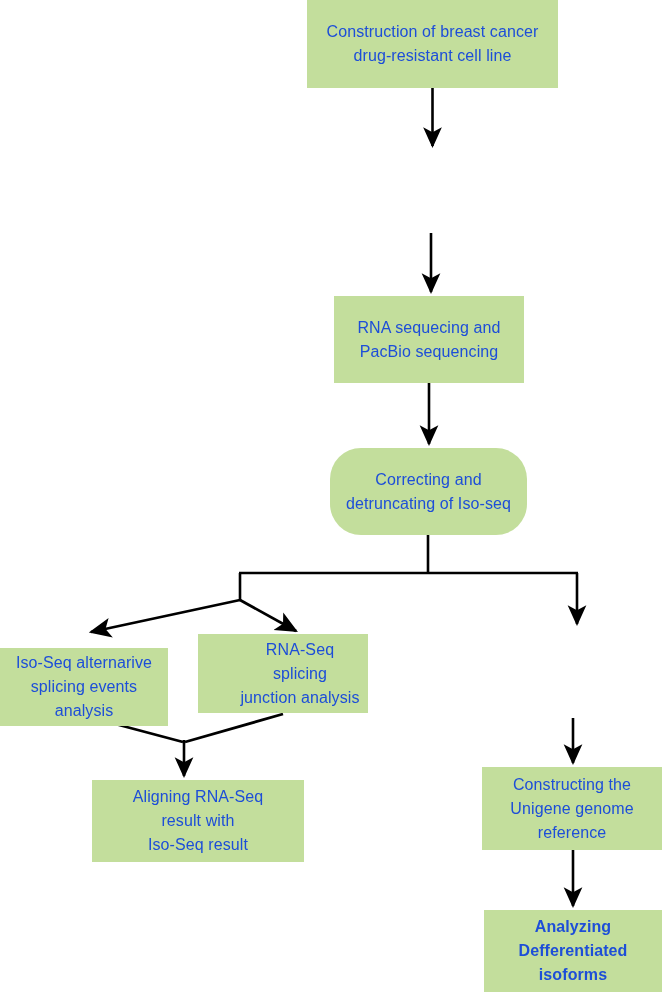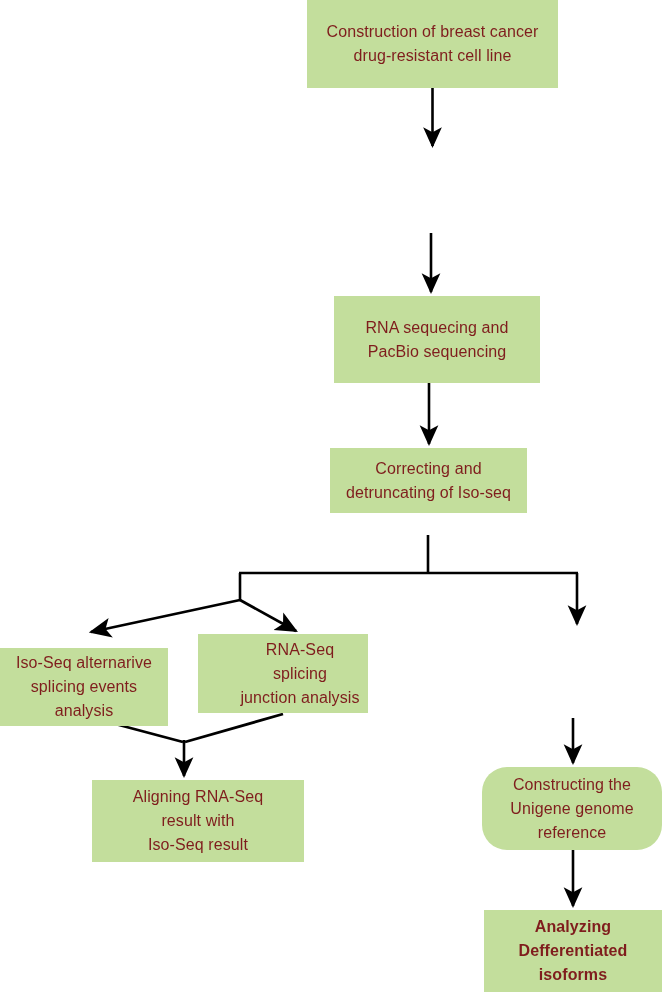--- a/index.html
+++ b/index.html
@@ -24,21 +24,21 @@
     pointer-events: none;
   }
   .node {
     position: absolute;
     box-sizing: border-box;
     background: #c3de9c;
     display: flex;
     align-items: center;
     justify-content: center;
     text-align: center;
-    color: #7f1d1d;
+    color: #1d4ed8;
     font-size: 16px;
     line-height: 24px;
     letter-spacing: 0.1px;
     white-space: pre-line;
     padding: 2px 6px;
   }
   .node span {
     display: block;
     width: 100%;
   }
@@ -83,26 +83,26 @@
 
     <line x1="573" y1="850" x2="573" y2="906" stroke="#000000" stroke-width="2.6" marker-end="url(#arrowhead)"></line>
   </svg>
 
   <div class="node" style="left:307px; top:0px; width:251px; height:88px;">
     <span>Construction of  breast cancer
 drug-resistant cell line</span>
   </div>
 
 
-  <div class="node" style="left:334px; top:296px; width:206px; height:87px;">
+  <div class="node" style="left:334px; top:296px; width:190px; height:87px;">
     <span>RNA sequecing and
 PacBio sequencing</span>
   </div>
 
-  <div class="node" style="left:330px; top:448px; width:197px; height:65px;">
+  <div class="node" style="left:330px; top:448px; width:197px; height:87px;border-radius:31px;">
     <span>Correcting and
 detruncating of Iso-seq</span>
   </div>
 
   <div class="node" style="left:0px; top:648px; width:168px; height:78px;">
     <span>Iso-Seq alternarive
 splicing events
 analysis</span>
   </div>
 
@@ -111,21 +111,21 @@
 junction analysis</span>
   </div>
 
 
   <div class="node" style="left:92px; top:780px; width:212px; height:82px;text-align:center;">
     <span>Aligning RNA-Seq
 result with
 Iso-Seq result</span>
   </div>
 
-  <div class="node" style="left:482px; top:767px; width:180px; height:83px;border-radius:25px;">
+  <div class="node" style="left:482px; top:767px; width:180px; height:83px;">
     <span>Constructing the
 Unigene genome
 reference</span>
   </div>
 
   <div class="node" style="left:484px; top:910px; width:178px; height:82px;font-weight:bold;">
     <span>Analyzing
 Defferentiated
 isoforms</span>
   </div>

